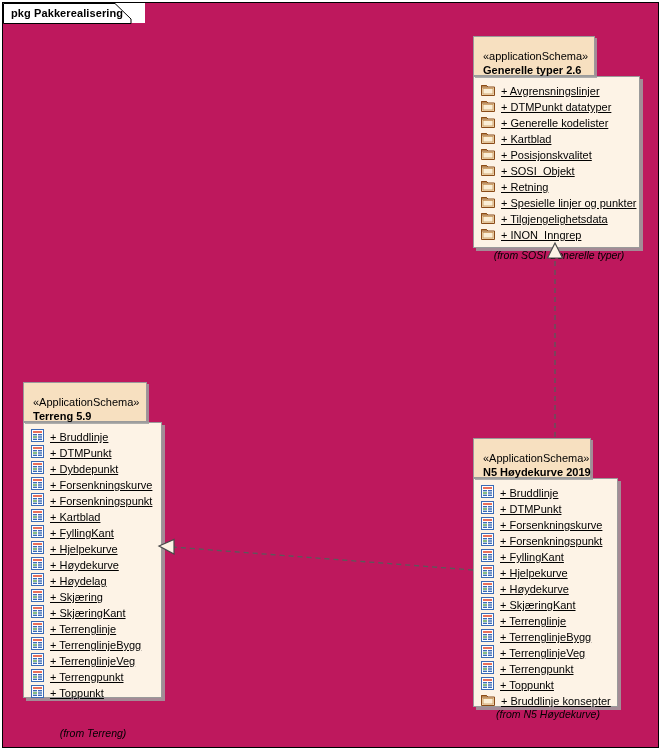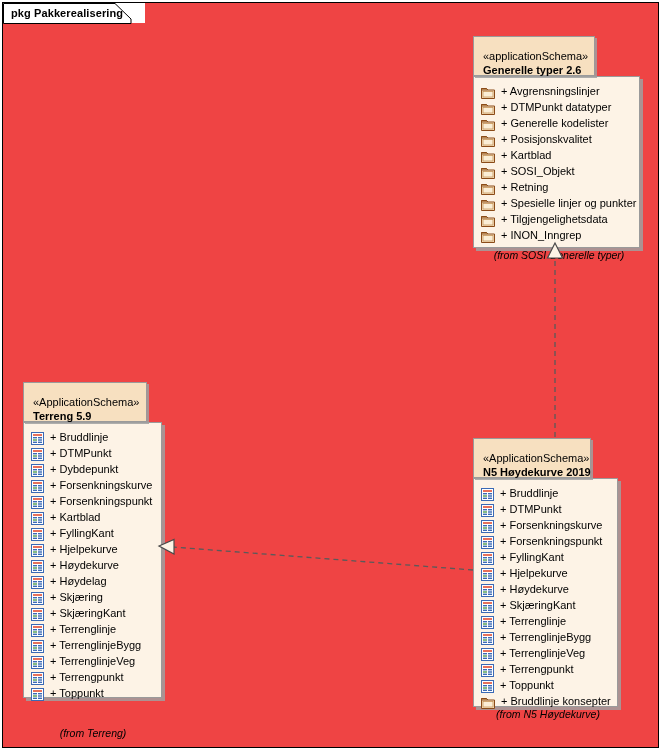--- a/index.html
+++ b/index.html
@@ -17,21 +17,21 @@
 
   
   #diagram-frame {
     position: absolute;
     left: 2px;
     top: 2px;
     width: 657px;
     height: 746px;
     border: 1px solid #000000;
     box-sizing: border-box;
-    background: #ef4444;
+    background: #be185d;
   }
   #frame-tab {
     position: absolute;
     left: 0px;
     top: 0px;
     height: 20px;
     padding: 0 22px 0 8px;
     display: flex;
     align-items: center;
     font-size: 11px;
@@ -88,24 +88,25 @@
     left: 0;
     background: #fdf3e6;
     border: 1px solid #9a9a9a;
     box-sizing: border-box;
     box-shadow: 3px 3px 0 0 rgba(160,160,160,0.85);
     z-index: 2;
     padding: 6px 6px 6px 7px;
   }
   .pkg-item {
     display: flex;
-    align-items: flex-end;
+    align-items: flex-start;
     height: 16px;
     line-height: 16px;
     white-space: nowrap;
+    text-decoration: underline;
   }
   .pkg-item-label {
     font-size: 11px;
     color: #000000;
     margin-left: 6px;
   }
   .pkg-from {
     position: absolute;
     font-size: 10.5px;
     font-style: italic;
@@ -197,29 +198,29 @@
             <rect x="2" y="5.5" width="10" height="5.5" fill="#fbeed6" stroke="#c08a4a" stroke-width="0.7"></rect>
           </svg>
           <span class="pkg-item-label">+ Generelle kodelister</span>
         </div>
         <div class="pkg-item">
           <svg class="icon-folder" viewBox="0 0 14 13">
             <path d="M0.5 2.5 H5.5 L6.8 4.0 H13.5 V12.5 H0.5 Z" fill="#f6e3c3" stroke="#8a4b18" stroke-width="1"></path>
             <path d="M0.5 2.5 H5.5 L6.8 4.0 H0.5 Z" fill="#e6c188" stroke="#8a4b18" stroke-width="1"></path>
             <rect x="2" y="5.5" width="10" height="5.5" fill="#fbeed6" stroke="#c08a4a" stroke-width="0.7"></rect>
           </svg>
+          <span class="pkg-item-label">+ Kartblad</span>
+        </div>
+        <div class="pkg-item">
+          <svg class="icon-folder" viewBox="0 0 14 13">
+            <path d="M0.5 2.5 H5.5 L6.8 4.0 H13.5 V12.5 H0.5 Z" fill="#f6e3c3" stroke="#8a4b18" stroke-width="1"></path>
+            <path d="M0.5 2.5 H5.5 L6.8 4.0 H0.5 Z" fill="#e6c188" stroke="#8a4b18" stroke-width="1"></path>
+            <rect x="2" y="5.5" width="10" height="5.5" fill="#fbeed6" stroke="#c08a4a" stroke-width="0.7"></rect>
+          </svg>
           <span class="pkg-item-label">+ Posisjonskvalitet</span>
-        </div>
-        <div class="pkg-item">
-          <svg class="icon-folder" viewBox="0 0 14 13">
-            <path d="M0.5 2.5 H5.5 L6.8 4.0 H13.5 V12.5 H0.5 Z" fill="#f6e3c3" stroke="#8a4b18" stroke-width="1"></path>
-            <path d="M0.5 2.5 H5.5 L6.8 4.0 H0.5 Z" fill="#e6c188" stroke="#8a4b18" stroke-width="1"></path>
-            <rect x="2" y="5.5" width="10" height="5.5" fill="#fbeed6" stroke="#c08a4a" stroke-width="0.7"></rect>
-          </svg>
-          <span class="pkg-item-label">+ Kartblad</span>
         </div>
         <div class="pkg-item">
           <svg class="icon-folder" viewBox="0 0 14 13">
             <path d="M0.5 2.5 H5.5 L6.8 4.0 H13.5 V12.5 H0.5 Z" fill="#f6e3c3" stroke="#8a4b18" stroke-width="1"></path>
             <path d="M0.5 2.5 H5.5 L6.8 4.0 H0.5 Z" fill="#e6c188" stroke="#8a4b18" stroke-width="1"></path>
             <rect x="2" y="5.5" width="10" height="5.5" fill="#fbeed6" stroke="#c08a4a" stroke-width="0.7"></rect>
           </svg>
           <span class="pkg-item-label">+ SOSI_Objekt</span>
         </div>
         <div class="pkg-item">

